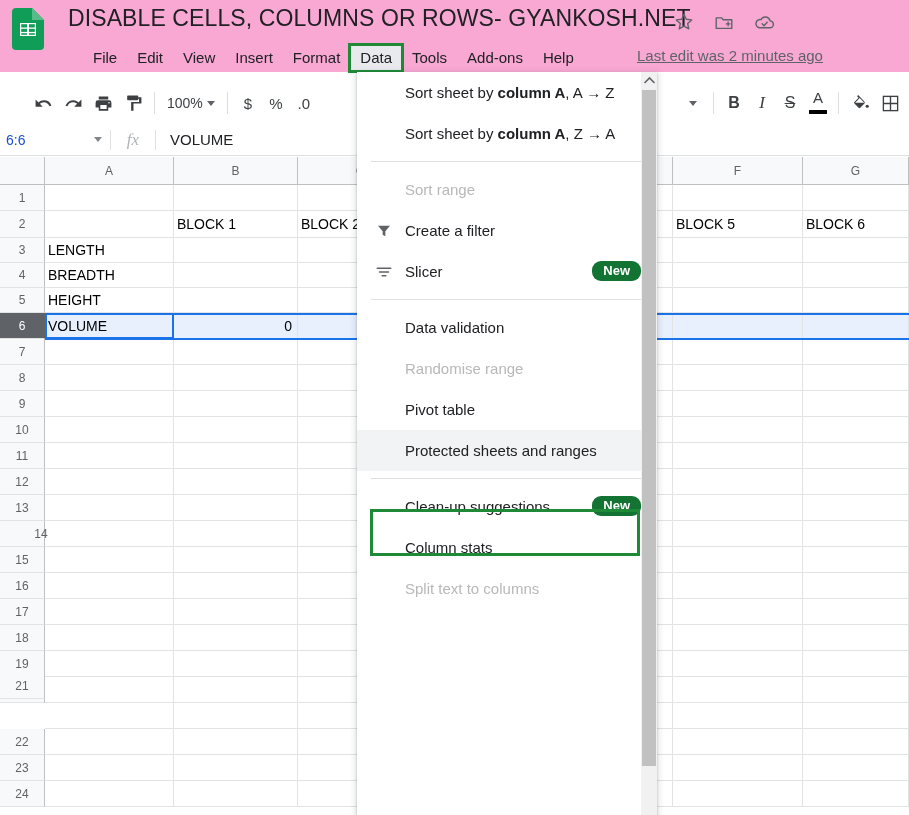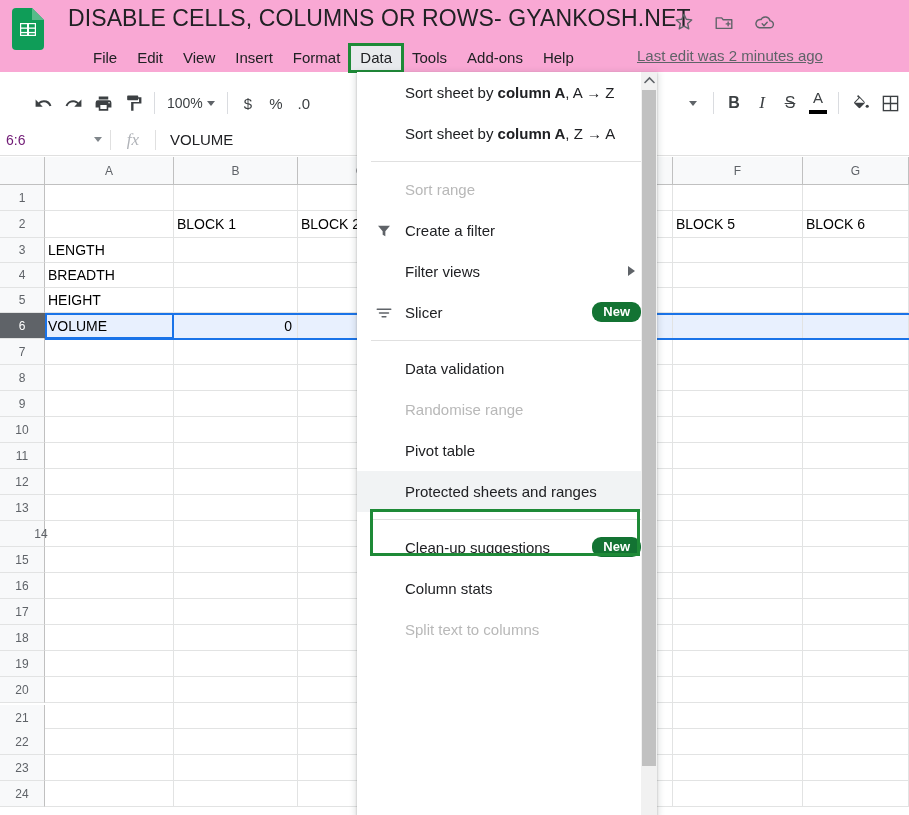--- a/index.html
+++ b/index.html
@@ -60,21 +60,21 @@
 
   
   .fbar {
     position: absolute; left: 0; top: 124px; width: 909px; height: 32px;
     background: #fff; border-bottom: 1px solid #e0e0e0; display: flex; align-items: center;
   }
   .namebox {
     width: 110px; height: 32px; display: flex; align-items: center; justify-content: space-between;
     padding: 0 8px 0 6px; cursor: text;
   }
-  .namebox .nv { font-size: 14px; color: #701a75; }
+  .namebox .nv { font-size: 14px; color: #1d4ed8; }
   .namebox .nc { width:0;height:0;border-left:4px solid transparent;border-right:4px solid transparent;border-top:5px solid #80868b; }
   .fsep { width: 1px; height: 20px; background: #e0e0e0; }
   .fx { width: 44px; text-align: center; font-family: "Liberation Serif", serif; font-style: italic; font-size: 17px; color: #b0b3b8; }
   .finput { flex: 1; padding-left: 14px; font-size: 15px; color: #202124; }
 
   
   .grid { position: absolute; left: 0; top: 157px; width: 909px; height: 658px; overflow: hidden; background: #fff; }
   .corner { position: absolute; left: 0; top: 0; width: 45px; height: 28px; background: #f8f9fa; border-right: 1px solid #c0c0c0; border-bottom: 1px solid #c0c0c0; }
   .colhead {
     position: absolute; top: 0; height: 28px; background: #f8f9fa;
@@ -284,21 +284,21 @@
         <div class="rowhead" style="top: 286px; height: 26px;">11</div>
         <div class="rowhead" style="top: 312px; height: 26px;">12</div>
         <div class="rowhead" style="top: 338px; height: 26px;">13</div>
         <div class="rowhead" style="top: 364px; height: 26px; padding-left: 38px;">14</div>
         <div class="rowhead" style="top: 390px; height: 26px;">15</div>
         <div class="rowhead" style="top: 416px; height: 26px;">16</div>
         <div class="rowhead" style="top: 442px; height: 26px;">17</div>
         <div class="rowhead" style="top: 468px; height: 26px;">18</div>
         <div class="rowhead" style="top: 494px; height: 26px;">19</div>
         <div class="rowhead" style="top: 520px; height: 26px;">20</div>
-        <div class="rowhead" style="top: 548px; height: 26px;">21</div>
+        <div class="rowhead" style="top: 516px; height: 26px;">21</div>
         <div class="rowhead" style="top: 572px; height: 26px;">22</div>
         <div class="rowhead" style="top: 598px; height: 26px;">23</div>
         <div class="rowhead" style="top: 624px; height: 26px;">24</div>
       </div>
     <div id="cells">
         <div class="cell" style="left: 45px; top: 28px; width: 129px; height: 26px;"></div>
         <div class="cell" style="left: 174px; top: 28px; width: 124px; height: 26px;"></div>
         <div class="cell" style="left: 298px; top: 28px; width: 125px; height: 26px;"></div>
         <div class="cell" style="left: 423px; top: 28px; width: 125px; height: 26px;"></div>
         <div class="cell" style="left: 548px; top: 28px; width: 125px; height: 26px;"></div>
@@ -496,24 +496,20 @@
         </div>
         <div class="dd-item">
           <span class="ic">
             <svg width="18" height="18" viewBox="0 0 24 24" fill="currentColor">
               <path d="M4 5h16l-6.2 7.3V19l-3.6-2v-4.7z"></path>
             </svg>
           </span>
           <span class="dd-label">Create a filter</span>
         </div>
         <div class="dd-item">
-          <span class="dd-label">Filter views</span>
-          <span class="dd-arrow"></span>
-        </div>
-        <div class="dd-item">
           <span class="ic">
             <svg width="18" height="18" viewBox="0 0 24 24" fill="none" stroke="currentColor" stroke-width="2" stroke-linecap="round">
               <path d="M3 7h18M6 12h12M9.5 17h5"></path>
             </svg>
           </span>
           <span class="dd-label">Slicer</span>
           <span class="badge-new">New</span>
         </div>
         <div class="dd-sep"></div>
         <div class="dd-item">

